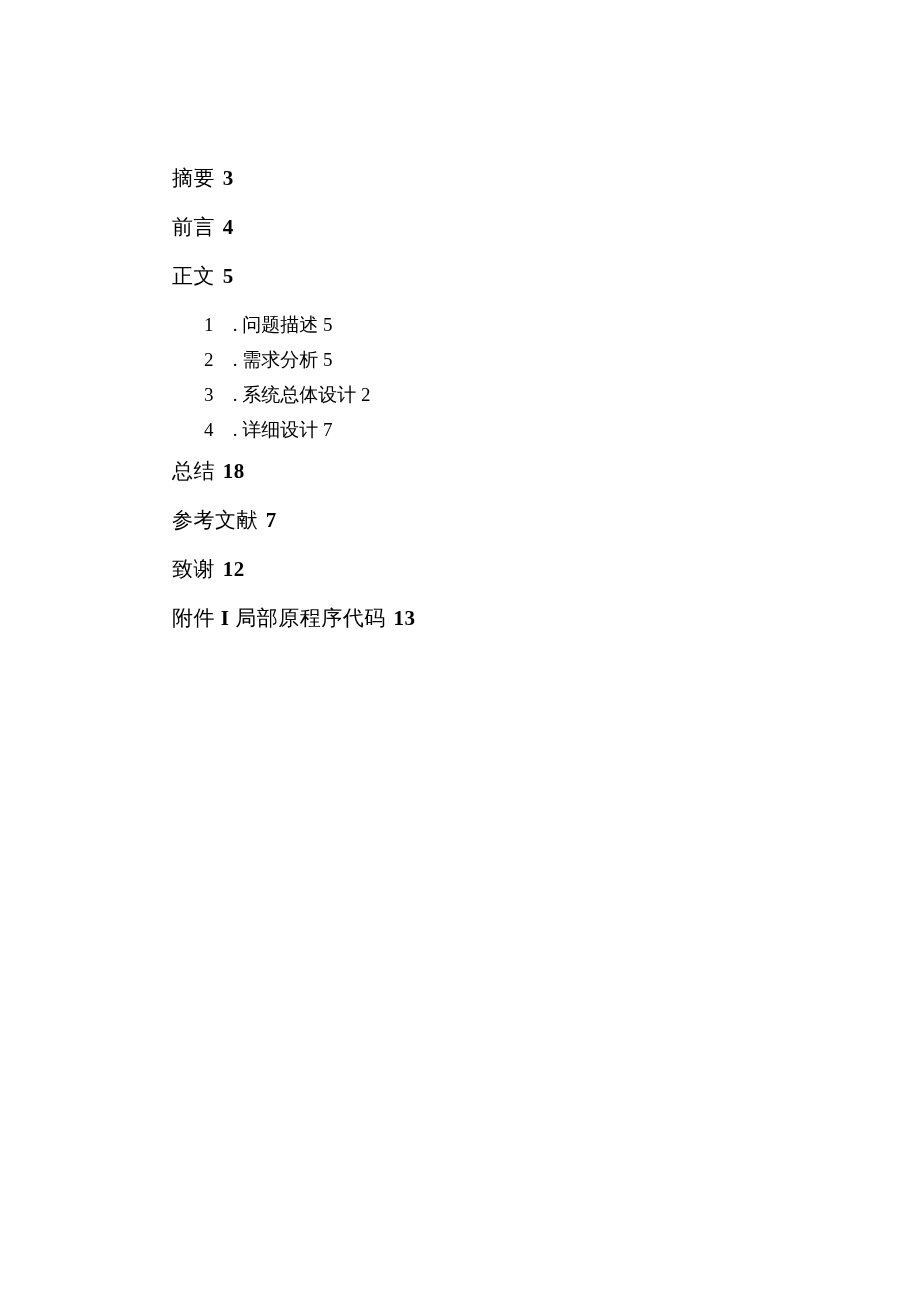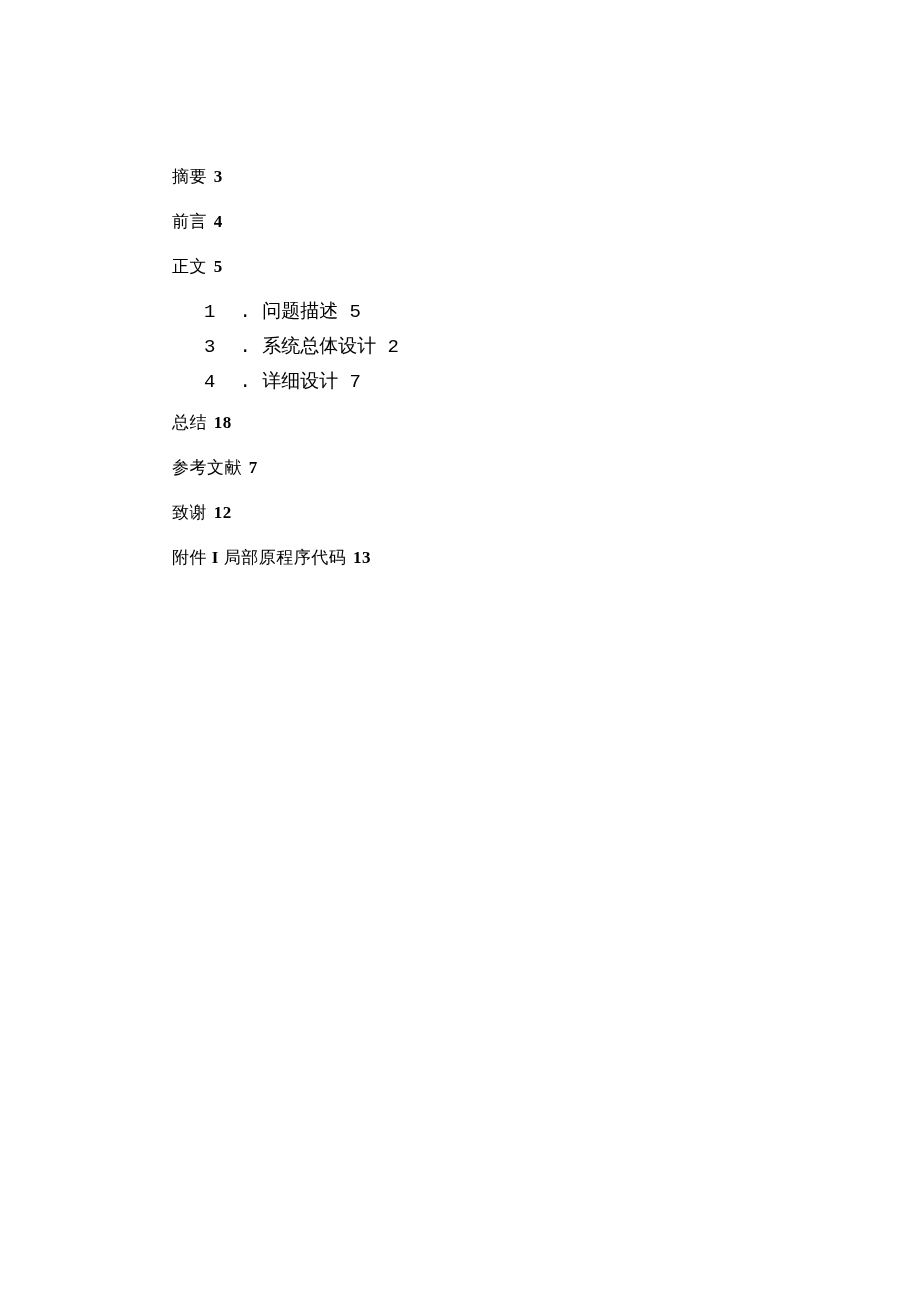--- a/index.html
+++ b/index.html
@@ -10,21 +10,21 @@
     body {
       width: 920px;
       height: 1301px;
       background: #ffffff;
       font-family: "SimSun", "宋体", serif;
       color: #000000;
       padding-top: 168px;
       padding-left: 172px;
     }
     .toc-main {
-      font-size: 17px;
+      font-size: 21px;
       line-height: 1;
       margin-bottom: 28px;
       letter-spacing: 0.5px;
     }
     .toc-main .page-num {
       font-family: "Times New Roman", serif;
       font-weight: bold;
       margin-left: 2px;
     }
     .toc-main .entry-label {
@@ -32,21 +32,21 @@
     }
     .toc-sub-list {
       margin-top: 0;
       margin-bottom: 22px;
       padding-left: 32px;
     }
     .toc-sub {
       font-size: 19px;
       line-height: 1;
       margin-bottom: 16px;
-      font-family: Liberation Mono, monospace;
+      font-family: Liberation Serif, serif;
     }
     .toc-sub .sub-num {
       display: inline-block;
       width: 18px;
     }
     .toc-sub .sub-label {
       margin-left: 6px;
     }
     .roman {
       font-family: "Times New Roman", serif;
@@ -70,20 +70,24 @@
   <span class="entry-label">正文</span>
   <span class="page-num">5</span>
 </div>
 
 <div class="toc-sub-list">
   <div class="toc-sub">
     <span class="sub-num">1</span>
     <span class="sub-label">. 问题描述 5</span>
   </div>
   <div class="toc-sub">
+    <span class="sub-num">2</span>
+    <span class="sub-label">. 需求分析 5</span>
+  </div>
+  <div class="toc-sub">
     <span class="sub-num">3</span>
     <span class="sub-label">. 系统总体设计 2</span>
   </div>
   <div class="toc-sub">
     <span class="sub-num">4</span>
     <span class="sub-label">. 详细设计 7</span>
   </div>
 </div>
 
 <div class="toc-main">

